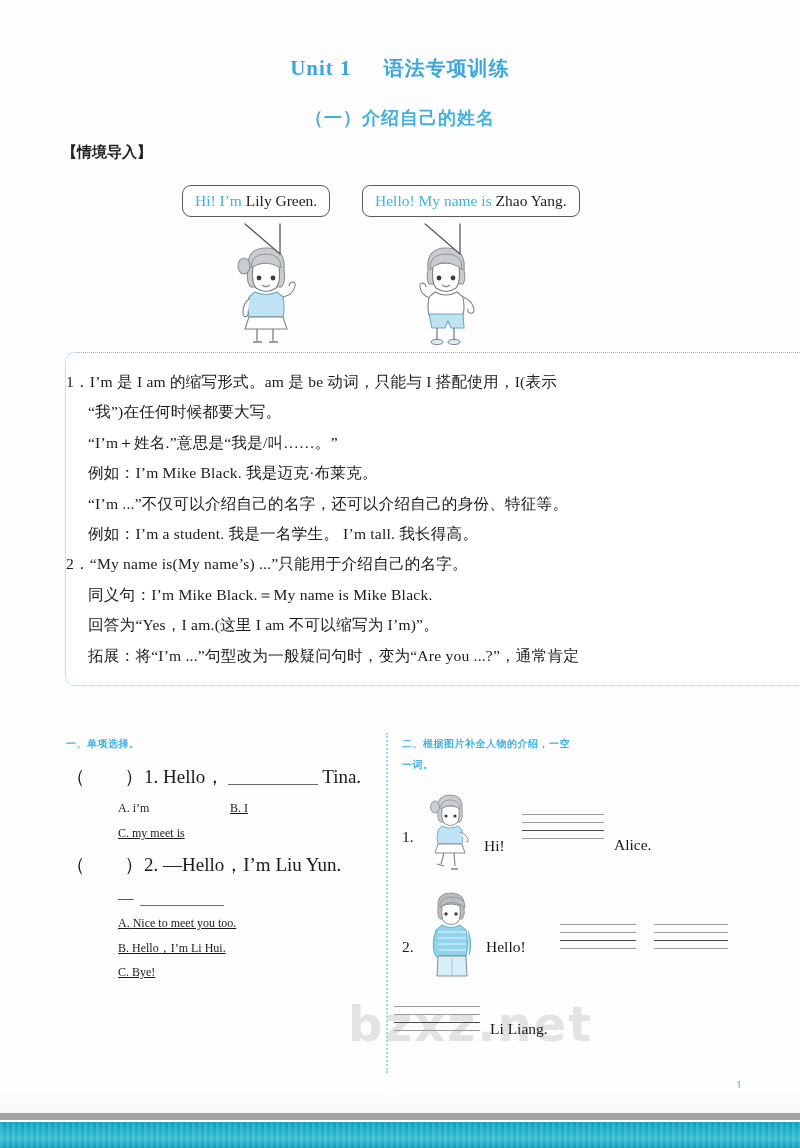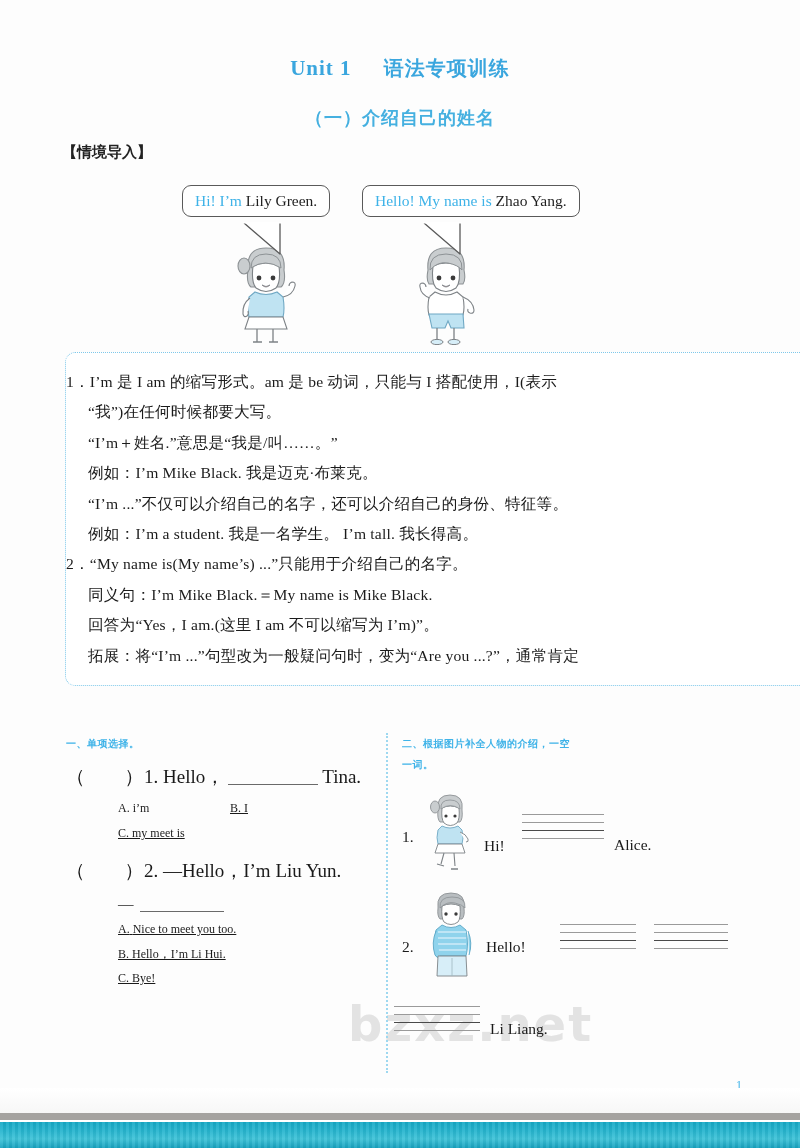--- a/index.html
+++ b/index.html
@@ -216,21 +216,21 @@
       <span class="paren">（　　）</span><span>1.</span>
       <span>Hello，</span><span class="blank-inline"></span><span>Tina.</span>
     </div>
     <div class="opt">
       <span class="opt2"><span>A.</span> <span>i’m</span></span><span><span>B.</span> <span>I</span></span>
     </div>
     <div class="opt">
       <span><span>C.</span> <span>my meet is</span></span>
     </div>
 
-    <div class="q" style="margin-top:6px;font-family:Liberation Serif, serif;">
+    <div class="q" style="font-family:Liberation Serif, serif;">
       <span class="paren">（　　）</span><span>2.</span>
       <span>—Hello，I’m Liu Yun.</span>
     </div>
     <div class="dash-line">
       <span>—</span><span class="blank-short"></span>
     </div>
     <div class="opt">
       <span><span>A.</span> <span>Nice to meet you too.</span></span>
     </div>
     <div class="opt">

